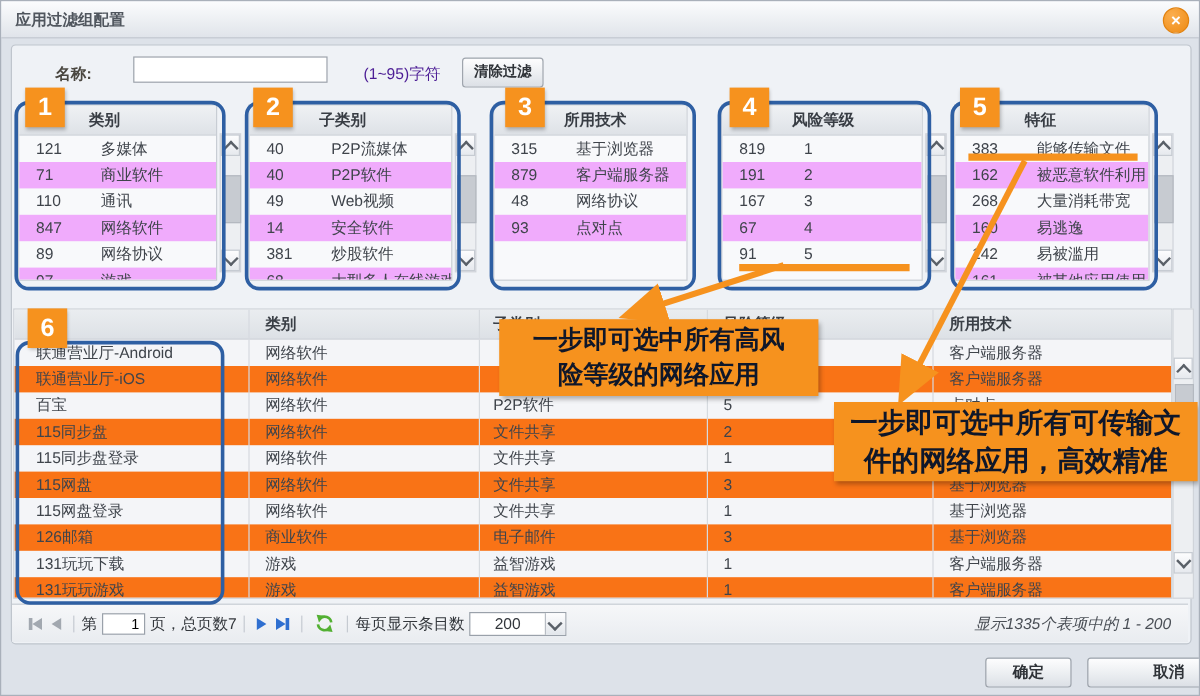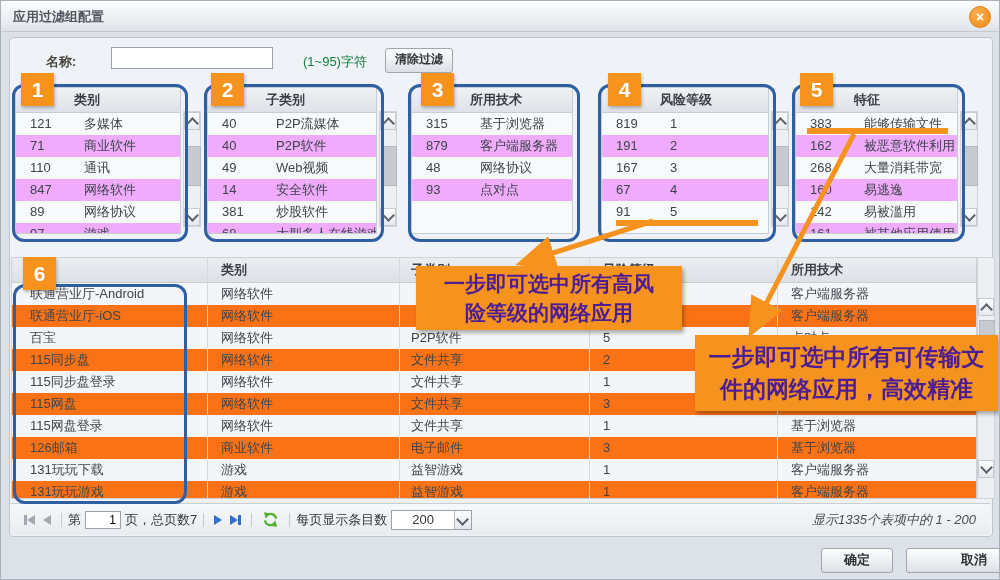--- a/index.html
+++ b/index.html
@@ -12,21 +12,21 @@
   .closebtn{position:absolute;right:8px;top:5px;width:22px;height:22px;border-radius:50%;
             background:radial-gradient(circle at 35% 30%,#FBAE4E,#EE8A12);color:#fff;font-weight:bold;
             font-size:14px;line-height:21px;text-align:center;cursor:pointer;border:1px solid #E2820F;box-sizing:border-box;}
   
   .panel{position:absolute;left:8px;top:36px;width:982px;height:498px;background:#EFF2F6;
          border:1px solid #BFC5CD;border-radius:4px;}
   
   .namelabel{position:absolute;left:45px;top:52px;font-size:13px;font-weight:bold;color:#4A4740;}
   .nameinput{position:absolute;left:110px;top:46px;width:152px;height:20px;border:1px solid #9AA1AA;
              background:#fff;font-size:13px;padding:0 4px;box-sizing:content-box;}
-  .namehint{position:absolute;left:302px;top:52px;font-size:13px;color:#15803d;}
+  .namehint{position:absolute;left:302px;top:52px;font-size:13px;color:#4c1d95;}
   .btn{background:linear-gradient(#FDFDFE,#EBEEF1 55%,#DCE0E6);border:1px solid #9FA5AD;border-radius:3px;
        font-size:12px;color:#2F3338;text-align:center;cursor:pointer;font-family:inherit;font-weight:bold;}
   .clearbtn{position:absolute;left:384px;top:47px;width:66px;height:23px;line-height:21px;}
   
   .listbox{position:absolute;top:86px;height:147px;background:#F8F9FB;border:1px solid #C8CDD4;
            overflow:hidden;box-sizing:border-box;}
   .lhead{height:24px;line-height:24px;background:linear-gradient(#EFF1F4,#DEE2E7);border-bottom:1px solid #C8CDD4;
          font-size:13px;font-weight:bold;color:#383D44;padding-left:58px;}
   .lrow{height:22px;line-height:22px;font-size:13px;color:#3F444B;display:flex;}
   .lrow.even{background:#f0abfc;}
@@ -37,24 +37,24 @@
   .sbtn{position:absolute;left:0;width:16px;height:18px;background:linear-gradient(#FDFDFE,#E6E9EE);
         border:1px solid #C6CBD2;box-sizing:border-box;display:flex;align-items:center;justify-content:center;cursor:pointer;}
   .sthumb{position:absolute;left:1px;width:14px;background:#C7CBD1;border:1px solid #B4B9C0;cursor:pointer;}
   .chev{width:7px;height:7px;border-left:2px solid #5A6068;border-bottom:2px solid #5A6068;}
   .chev.up{transform:rotate(135deg);margin-top:4px;}
   .chev.down{transform:rotate(-45deg);margin-top:-3px;}
   
   .bluerect{position:absolute;border:3px solid #2E5FA3;border-radius:12px;z-index:20;pointer-events:none;}
   .badge{position:absolute;width:33px;height:33px;background:#F6921E;color:#fff;font-size:21px;font-weight:bold;
          text-align:center;line-height:33px;z-index:30;box-shadow:1px 2px 3px rgba(0,0,0,.25);}
-  .callout{position:absolute;background:#F6921E;color:#4c1d95;font-weight:bold;text-align:center;z-index:35;
+  .callout{position:absolute;background:#F6921E;color:#0f172a;font-weight:bold;text-align:center;z-index:35;
            box-shadow:2px 3px 4px rgba(0,0,0,.3);display:flex;flex-direction:column;justify-content:center;}
   .callout1{left:415px;top:265px;width:266px;height:64px;font-size:21px;line-height:29px;}
-  .callout2{left:694px;top:334px;width:303px;height:76px;font-size:23px;line-height:32px;}
+  .callout2{left:694px;top:334px;width:303px;height:66px;font-size:23px;line-height:32px;}
   .arrows{position:absolute;left:0;top:0;z-index:40;pointer-events:none;}
   
   .tbl{position:absolute;left:10px;top:256px;width:966px;height:242px;overflow:hidden;background:#F4F5F8;
        border:1px solid #CCD1D7;box-sizing:border-box;}
   .thead{height:24px;line-height:24px;background:linear-gradient(#EAEDF0,#DDE1E6);border-bottom:1px solid #C8CDD4;
          font-weight:bold;color:#3A3F46;display:flex;font-size:13px;}
   .trow{height:22px;line-height:22px;display:flex;font-size:13px;color:#3F444B;}
   .trow.even{background:#f97316;}
   .c1{width:195px;padding-left:18px;box-sizing:border-box;flex:none;white-space:nowrap;overflow:hidden;}
   .c2{width:192px;padding-left:13px;box-sizing:border-box;flex:none;border-left:1px solid #D6DADF;white-space:nowrap;}

